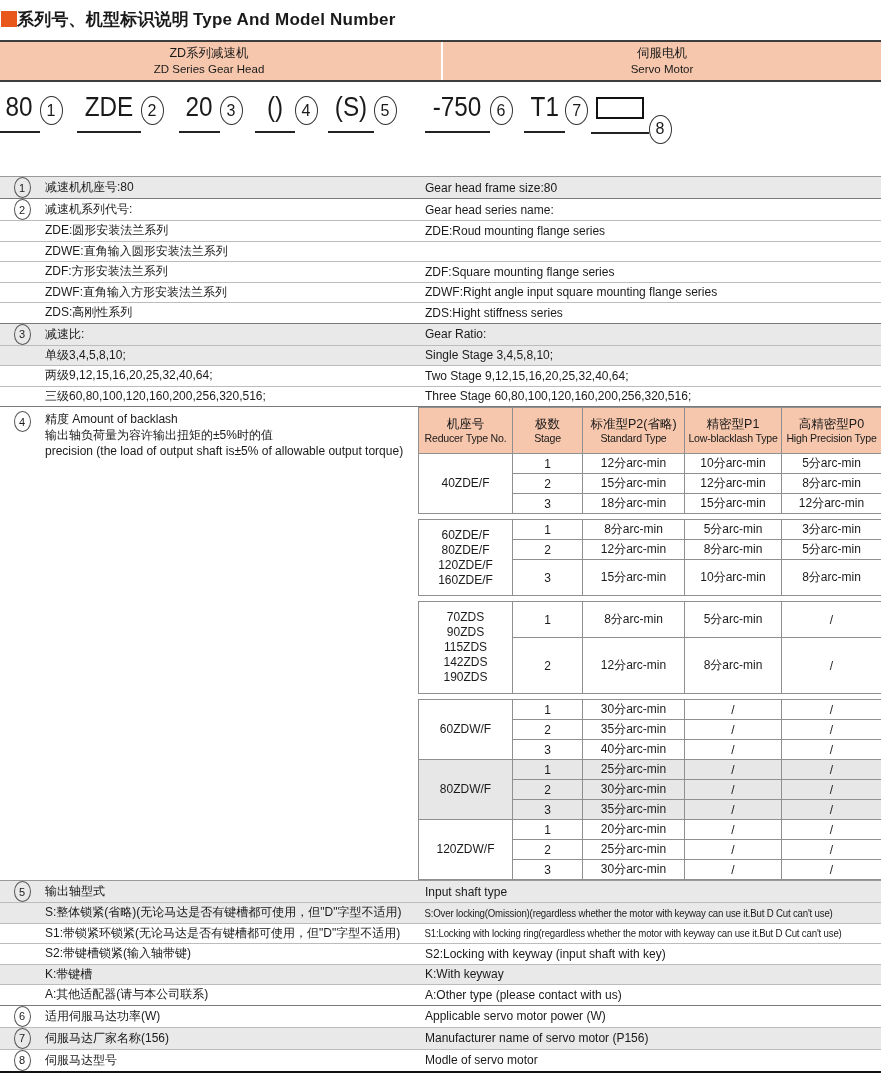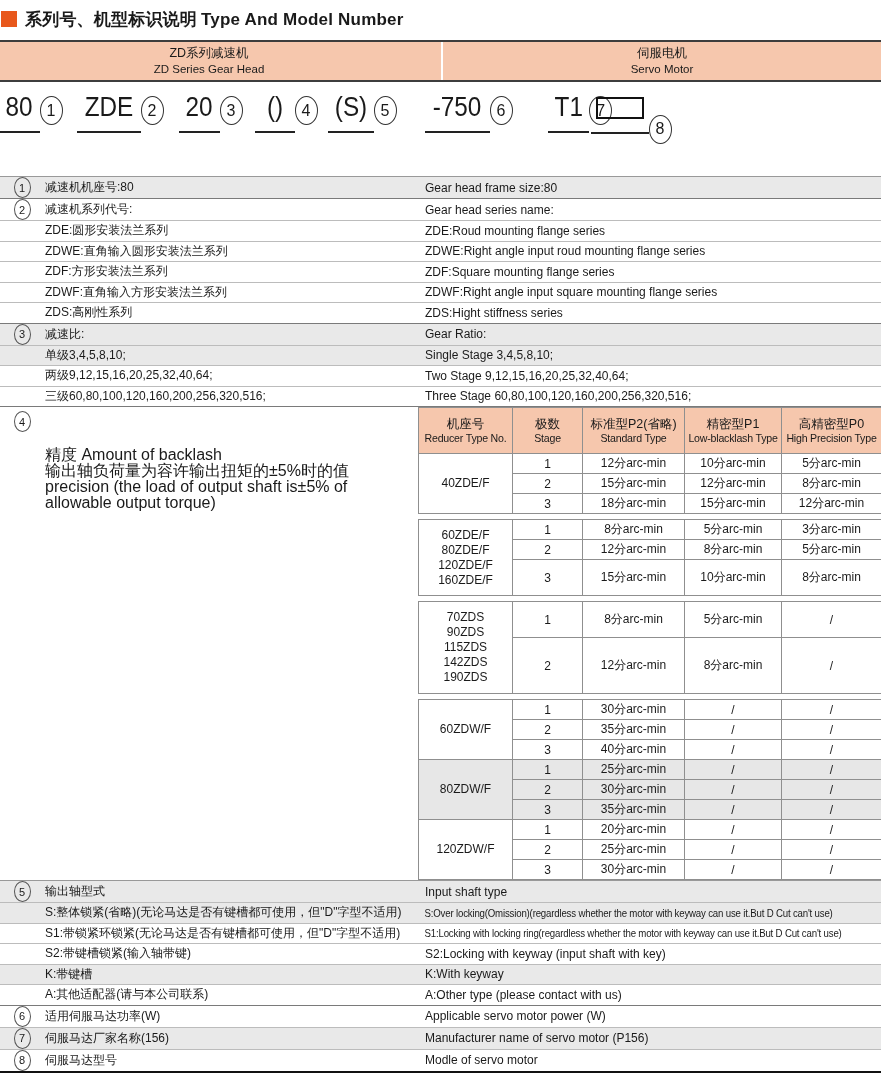--- a/index.html
+++ b/index.html
@@ -1,20 +1,20 @@
 <!DOCTYPE html>
 <html><head>
 <meta charset="utf-8">
 <style>
   html,body{margin:0;padding:0;background:#fff;}
   body{width:881px;height:1080px;overflow:hidden;font-family:"Liberation Sans",sans-serif;color:#1a1a1a;}
   .page{position:relative;width:881px;height:1080px;}
 
   
-  .title-bar{display:flex;align-items:center;gap:8px;padding:7px 0 0 1px;height:24px;}
+  .title-bar{display:flex;align-items:center;padding:7px 0 0 1px;height:24px;}
   .title-square{width:16px;height:16px;background:#e8581c;flex:none;}
   .title-text{font-size:17px;font-weight:bold;letter-spacing:.2px;}
   .title-text .en{margin-left:4px;font-weight:bold;}
 
   
   .band{margin-top:9px;display:flex;background:#f6c7ad;border-top:2px solid #3d3d3d;border-bottom:2px solid #3d3d3d;height:38px;gap:23px;}
   .band-cell{display:flex;flex-direction:column;align-items:center;justify-content:center;line-height:1.3;}
   .band-left{width:418px;flex:none;}
   .band-right{flex:1;border-left:2px solid #fff;}
   .band-zh{font-size:12.5px;}
@@ -39,21 +39,21 @@
   .num-cell{flex:0 0 44px;padding-left:0;display:flex;justify-content:center;}
   .circ{display:inline-flex;align-items:center;justify-content:center;width:15px;height:19px;border:1px solid #555;border-radius:50%;font-size:11px;background:transparent;}
   .zh-cell{flex:0 0 374px;padding-left:1px;}
   .en-cell{flex:1;padding-left:6px;}
   .en-cell.long{font-size:10.5px;letter-spacing:-.2px;white-space:nowrap;transform:scaleX(.92);transform-origin:0 50%;}
   .list-bottom{border-bottom:2.5px solid #111;}
 
   
   .sec4{display:flex;border-top:1.5px solid #7a7a7a;}
   .sec4-left{width:418px;flex:none;display:flex;align-items:flex-start;padding-top:4px;}
-  .sec4-text{font-size:16px;line-height:16px;padding-left:1px;margin-top:36px;}
+  .sec4-text{font-size:12px;line-height:16px;padding-left:1px;}
   .sec4-right{flex:1;}
   table.bl{border-collapse:collapse;width:100%;table-layout:fixed;}
   .bl th,.bl td{border:1px solid #8f8f8f;text-align:center;padding:0;font-size:12px;font-weight:normal;}
   .bl thead tr{height:46px;}
   .bl thead th{background:#f6c7ad;}
   .h-zh{font-size:12.5px;line-height:16px;}
   .h-en{font-size:10.6px;letter-spacing:-.2px;line-height:13px;}
   .bl tbody tr{height:20px;}
   .bl .model-cell{font-size:12px;line-height:15px;}
   .bl .shadecell{background:#e7e7e7;}
@@ -83,21 +83,21 @@
     </div>
   </div>
 
   <div class="model-row" id="model-row">
       <div class="mi" style="left: -14px;"><div class="mi-value"><span class="v">80</span></div><div class="mi-num">1</div></div>
       <div class="mi" style="left: 75px;"><div class="mi-value"><span class="v">ZDE</span></div><div class="mi-num">2</div></div>
       <div class="mi" style="left: 166px;"><div class="mi-value"><span class="v">20</span></div><div class="mi-num">3</div></div>
       <div class="mi" style="left: 241px;"><div class="mi-value"><span class="v">()</span></div><div class="mi-num">4</div></div>
       <div class="mi" style="left: 317px;"><div class="mi-value"><span class="v">(S)</span></div><div class="mi-num">5</div></div>
       <div class="mi" style="left: 424px;"><div class="mi-value"><span class="v">-750</span></div><div class="mi-num">6</div></div>
-      <div class="mi" style="left: 535px;"><div class="mi-value"><span class="v">T1</span></div><div class="mi-num">7</div></div>
+      <div class="mi" style="left: 511px;"><div class="mi-value"><span class="v">T1</span></div><div class="mi-num">7</div></div>
       <div class="mi" style="left: 586px;"><div class="mi-value"><div class="mi-box"></div></div><div class="mi-num">8</div></div>
     </div>
 
   <div class="list" id="list-top">
       <div class="row shade">
         <div class="num-cell">
           <span class="circ">1</span>
         </div>
         <div class="zh-cell">减速机机座号:80</div>
         <div class="en-cell">Gear head frame size:80</div>
@@ -110,21 +110,20 @@
         <div class="en-cell">Gear head series name:</div>
       </div>
       <div class="row">
         <div class="num-cell"></div>
         <div class="zh-cell">ZDE:圆形安装法兰系列</div>
         <div class="en-cell">ZDE:Roud mounting flange series</div>
       </div>
       <div class="row">
         <div class="num-cell"></div>
         <div class="zh-cell">ZDWE:直角输入圆形安装法兰系列</div>
-        <div class="en-cell">ZDWE:Right angle input roud mounting flange series</div>
       </div>
       <div class="row">
         <div class="num-cell"></div>
         <div class="zh-cell">ZDF:方形安装法兰系列</div>
         <div class="en-cell">ZDF:Square mounting flange series</div>
       </div>
       <div class="row">
         <div class="num-cell"></div>
         <div class="zh-cell">ZDWF:直角输入方形安装法兰系列</div>
         <div class="en-cell">ZDWF:Right angle input square mounting flange series</div>

